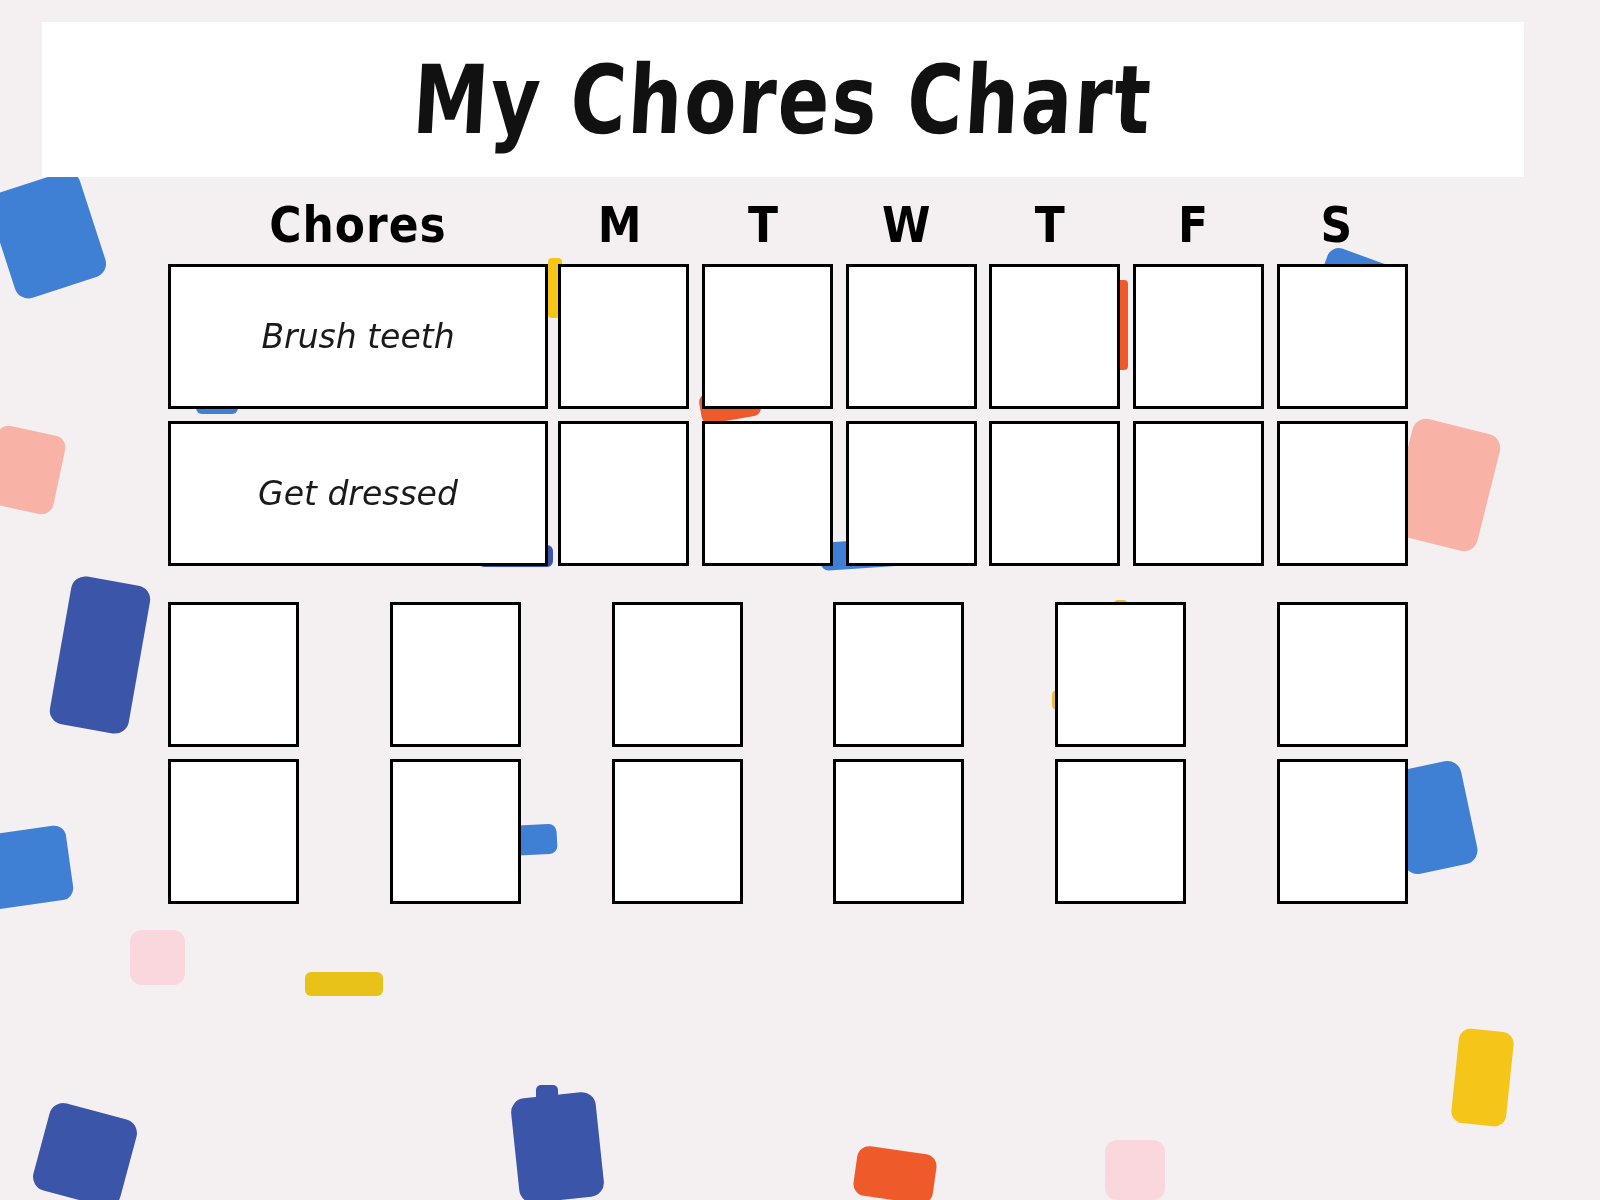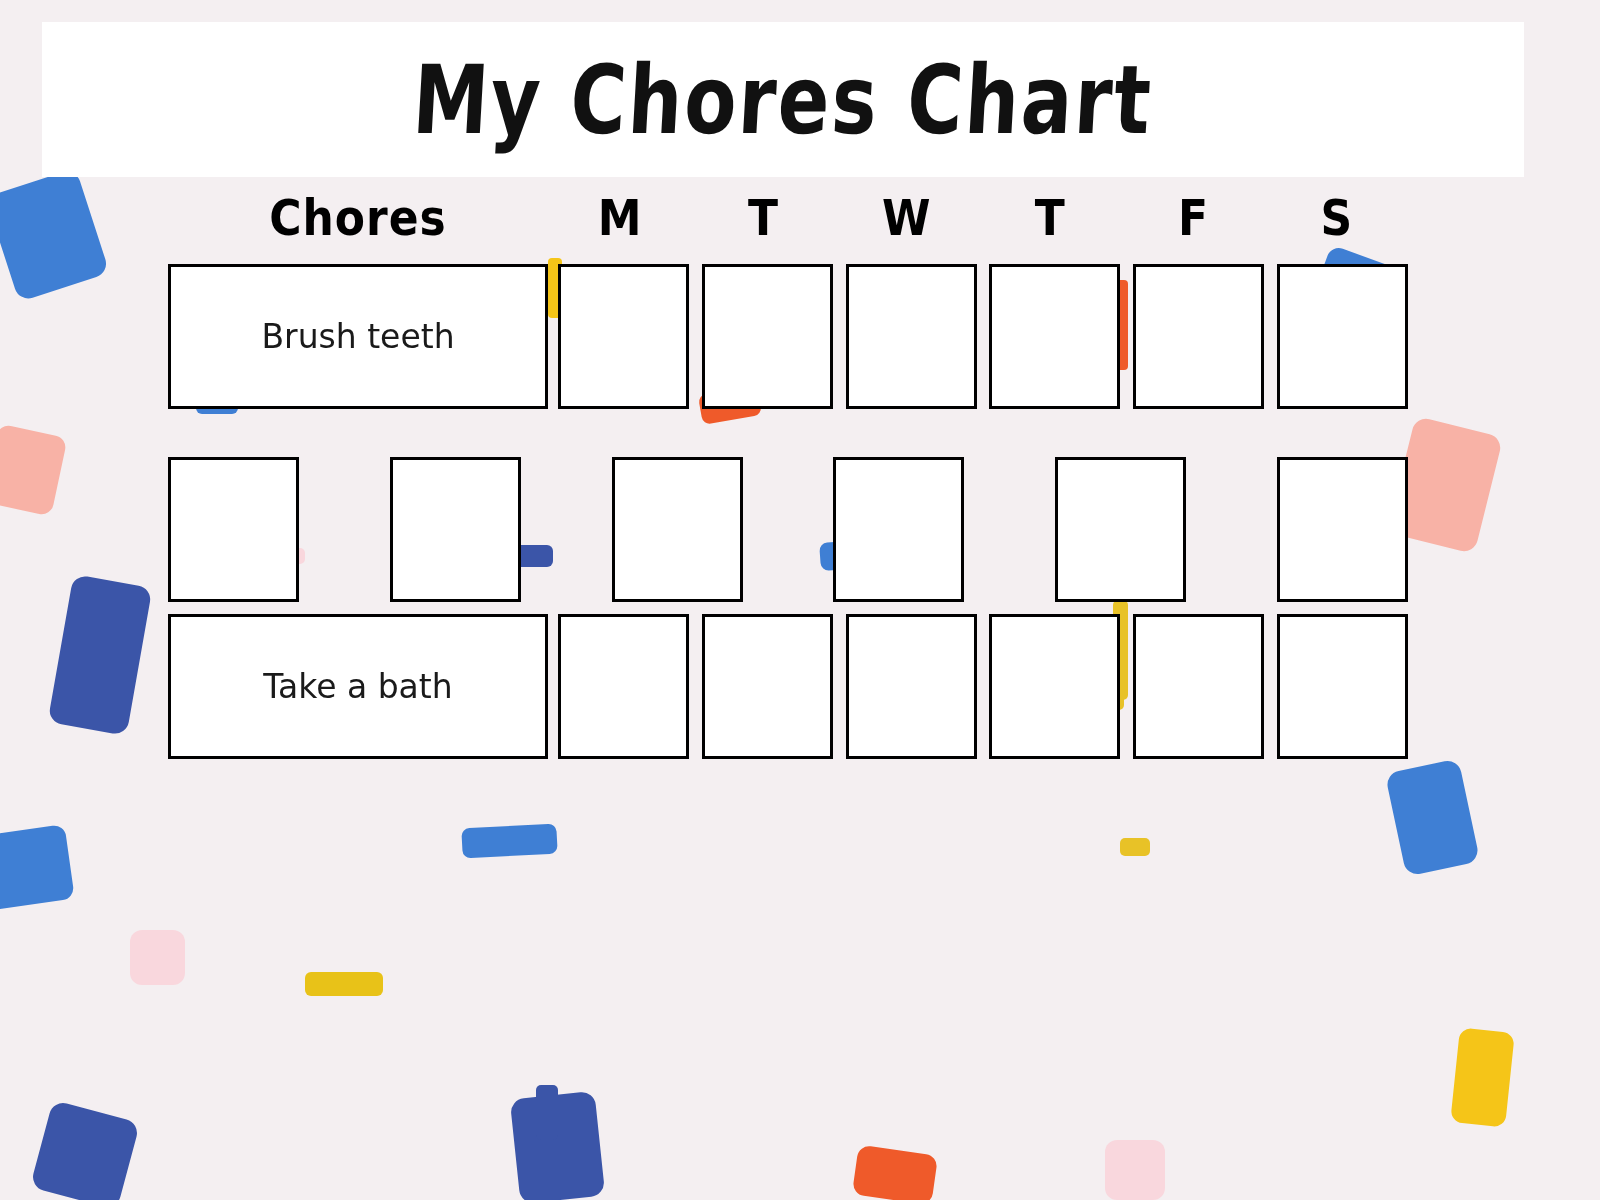--- a/index.html
+++ b/index.html
@@ -48,21 +48,21 @@
 
   
   .header-row {
     position: absolute;
     left: 168px;
     top: 192px;
     width: 1240px;
     height: 58px;
     z-index: 3;
     display: flex;
-    align-items: flex-start;
+    align-items: flex-end;
   }
   .header-chores {
     width: 380px;
     text-align: center;
     font-weight: bold;
     font-size: 44px;
     letter-spacing: 1px;
     color: #000;
     transform: scaleY(1.15);
   }
@@ -94,20 +94,21 @@
   }
   .chore-cell {
     width: 380px;
     background: #ffffff;
     border: 3px solid #000000;
     box-sizing: border-box;
     display: flex;
     align-items: center;
     justify-content: center;
     margin-right: 10px;
+    font-style: italic;
   }
   .chore-label {
     font-size: 33px;
     color: #1a1a1a;
     font-family: "DejaVu Sans", sans-serif;
   }
   .day-cells {
     flex: 1;
     display: flex;
     justify-content: space-between;
@@ -178,42 +179,52 @@
       <div class="day-cell"></div>
       <div class="day-cell"></div>
       <div class="day-cell"></div>
       <div class="day-cell"></div>
       <div class="day-cell"></div>
       <div class="day-cell"></div>
     </div>
   </div>
   <div class="row-gap"></div>
 
-  <div class="row-gap"></div>
-
-  <div class="row-gap"></div>
-
-  <div class="row-gap"></div>
-
-  <div class="grid-row">
-    <div class="day-cells">
-      <div class="day-cell"></div>
-      <div class="day-cell"></div>
-      <div class="day-cell"></div>
-      <div class="day-cell"></div>
-      <div class="day-cell"></div>
-      <div class="day-cell"></div>
-    </div>
-  </div>
-  <div class="row-gap"></div>
-
   <div class="grid-row">
     <div class="chore-cell">
-      <span class="chore-label">Take a bath</span>
-    </div>
+      <span class="chore-label">Get dressed</span>
+    </div>
+    <div class="day-cells">
+      <div class="day-cell"></div>
+      <div class="day-cell"></div>
+      <div class="day-cell"></div>
+      <div class="day-cell"></div>
+      <div class="day-cell"></div>
+      <div class="day-cell"></div>
+    </div>
+  </div>
+  <div class="row-gap"></div>
+
+  <div class="row-gap"></div>
+
+  <div class="row-gap"></div>
+
+  <div class="grid-row">
+    <div class="day-cells">
+      <div class="day-cell"></div>
+      <div class="day-cell"></div>
+      <div class="day-cell"></div>
+      <div class="day-cell"></div>
+      <div class="day-cell"></div>
+      <div class="day-cell"></div>
+    </div>
+  </div>
+  <div class="row-gap"></div>
+
+  <div class="grid-row">
     <div class="day-cells">
       <div class="day-cell"></div>
       <div class="day-cell"></div>
       <div class="day-cell"></div>
       <div class="day-cell"></div>
       <div class="day-cell"></div>
       <div class="day-cell"></div>
     </div>
   </div>
 

